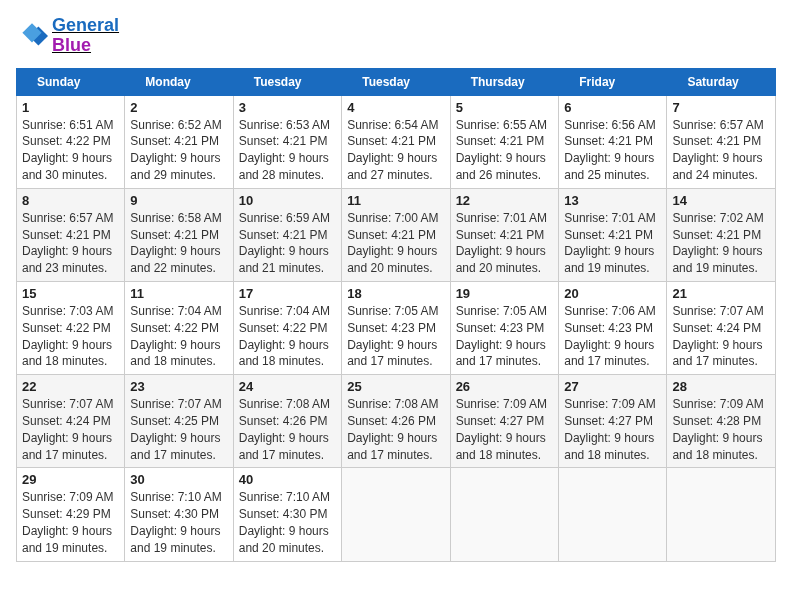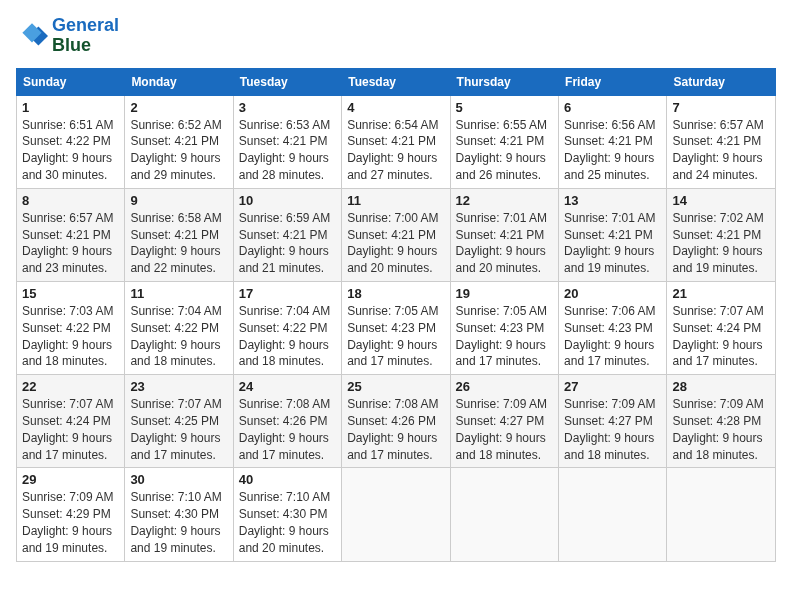--- a/index.html
+++ b/index.html
@@ -8,20 +8,21 @@
       background: #fff;
       width: 792px;
       min-height: 612px;
       padding: 16px;
     }
     .header {
       display: flex;
       justify-content: space-between;
       align-items: flex-start;
       margin-bottom: 12px;
+      text-decoration: underline;
     }
     .logo {
       display: flex;
       align-items: center;
       gap: 4px;
     }
     .logo-text {
       font-size: 18px;
       font-weight: bold;
       color: #333;
@@ -48,21 +49,21 @@
     }
     .calendar {
       width: 100%;
       border-collapse: collapse;
       font-size: 10px;
     }
     .calendar th {
       background: #1a6bbf;
       color: #fff;
       text-align: left;
-      padding: 6px 6px;
+      padding: 6px 20px;
       font-size: 12px;
       font-weight: bold;
       border: 1px solid #1a6bbf;
     }
     .calendar td {
       border: 1px solid #ccc;
       vertical-align: top;
       padding: 4px 5px;
       width: 109px;
       min-height: 80px;
@@ -91,21 +92,21 @@
 <body>
 
 <div class="header">
   <div class="logo">
     <svg class="logo-icon" viewBox="0 0 40 40">
       <polygon points="28,8 40,20 28,32 16,20" fill="#1a6bbf"></polygon>
       <polygon points="20,4 32,16 20,28 8,16" fill="#4a9fe0"></polygon>
     </svg>
     <div class="logo-text">
       <div><span>General</span></div>
-      <div><span style="color:#14532d">Blue</span></div>
+      <div><span style="color:#a21caf">Blue</span></div>
     </div>
   </div>
   <div class="title-block">
     <div class="month-title"></div>
     <div class="subtitle"></div>
   </div>
 </div>
 
 <table class="calendar">
   <thead>

